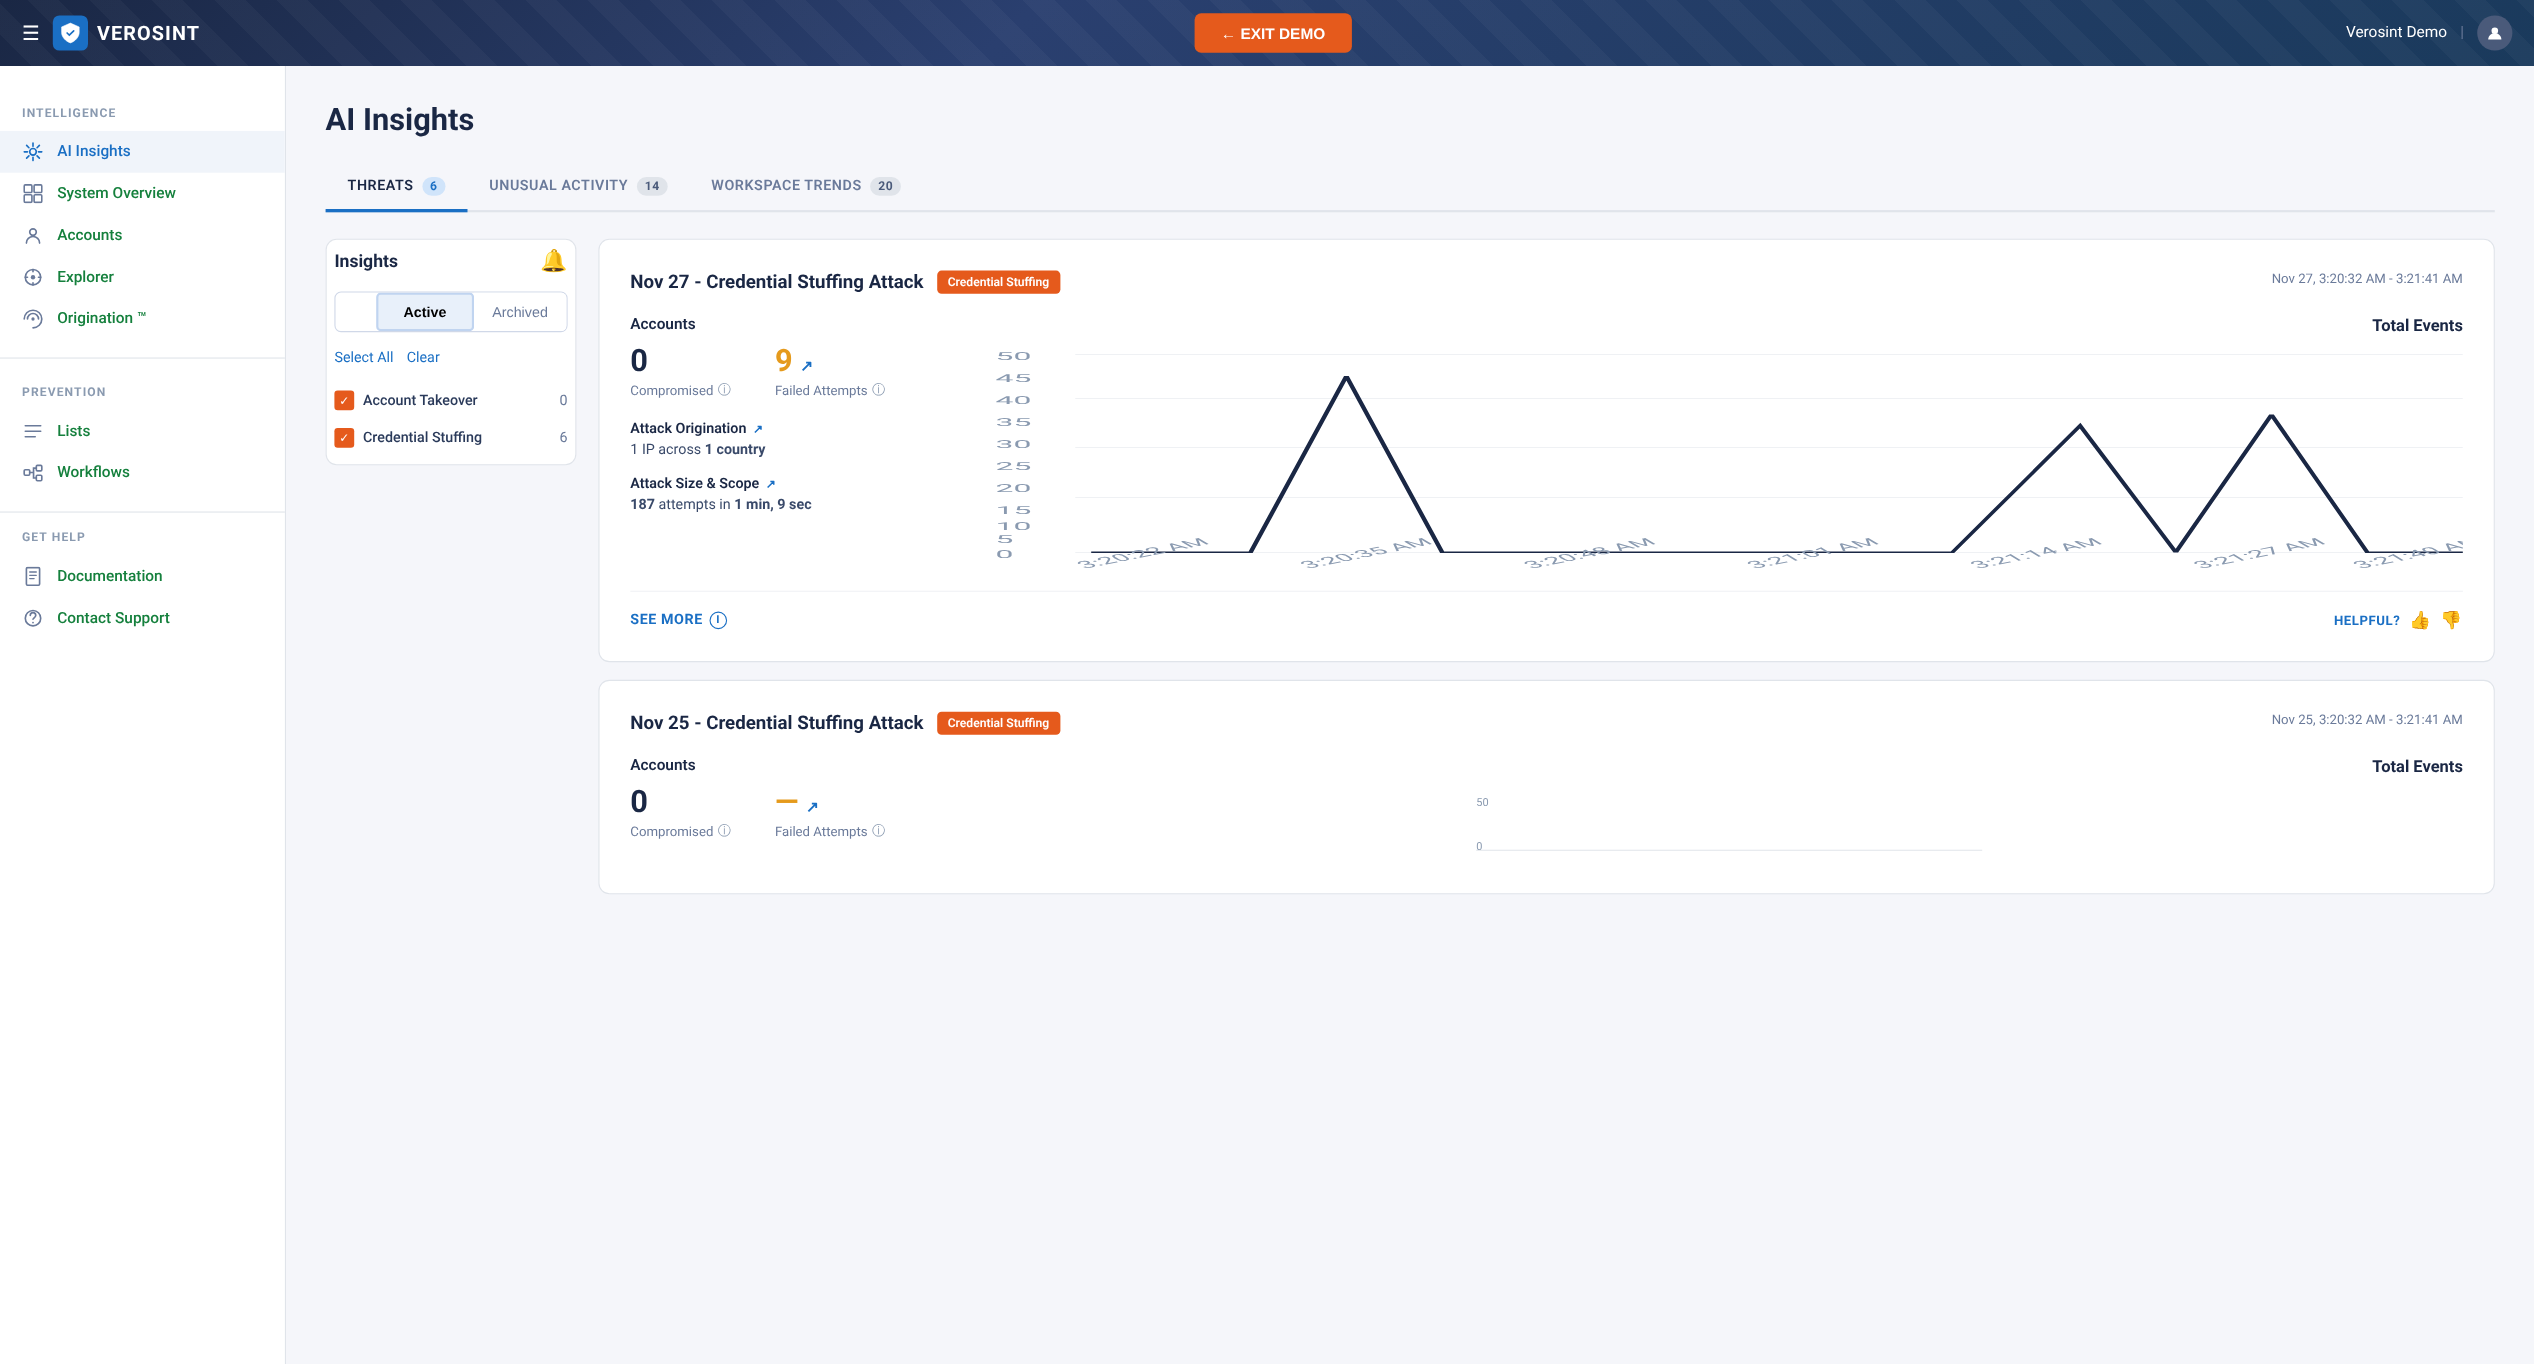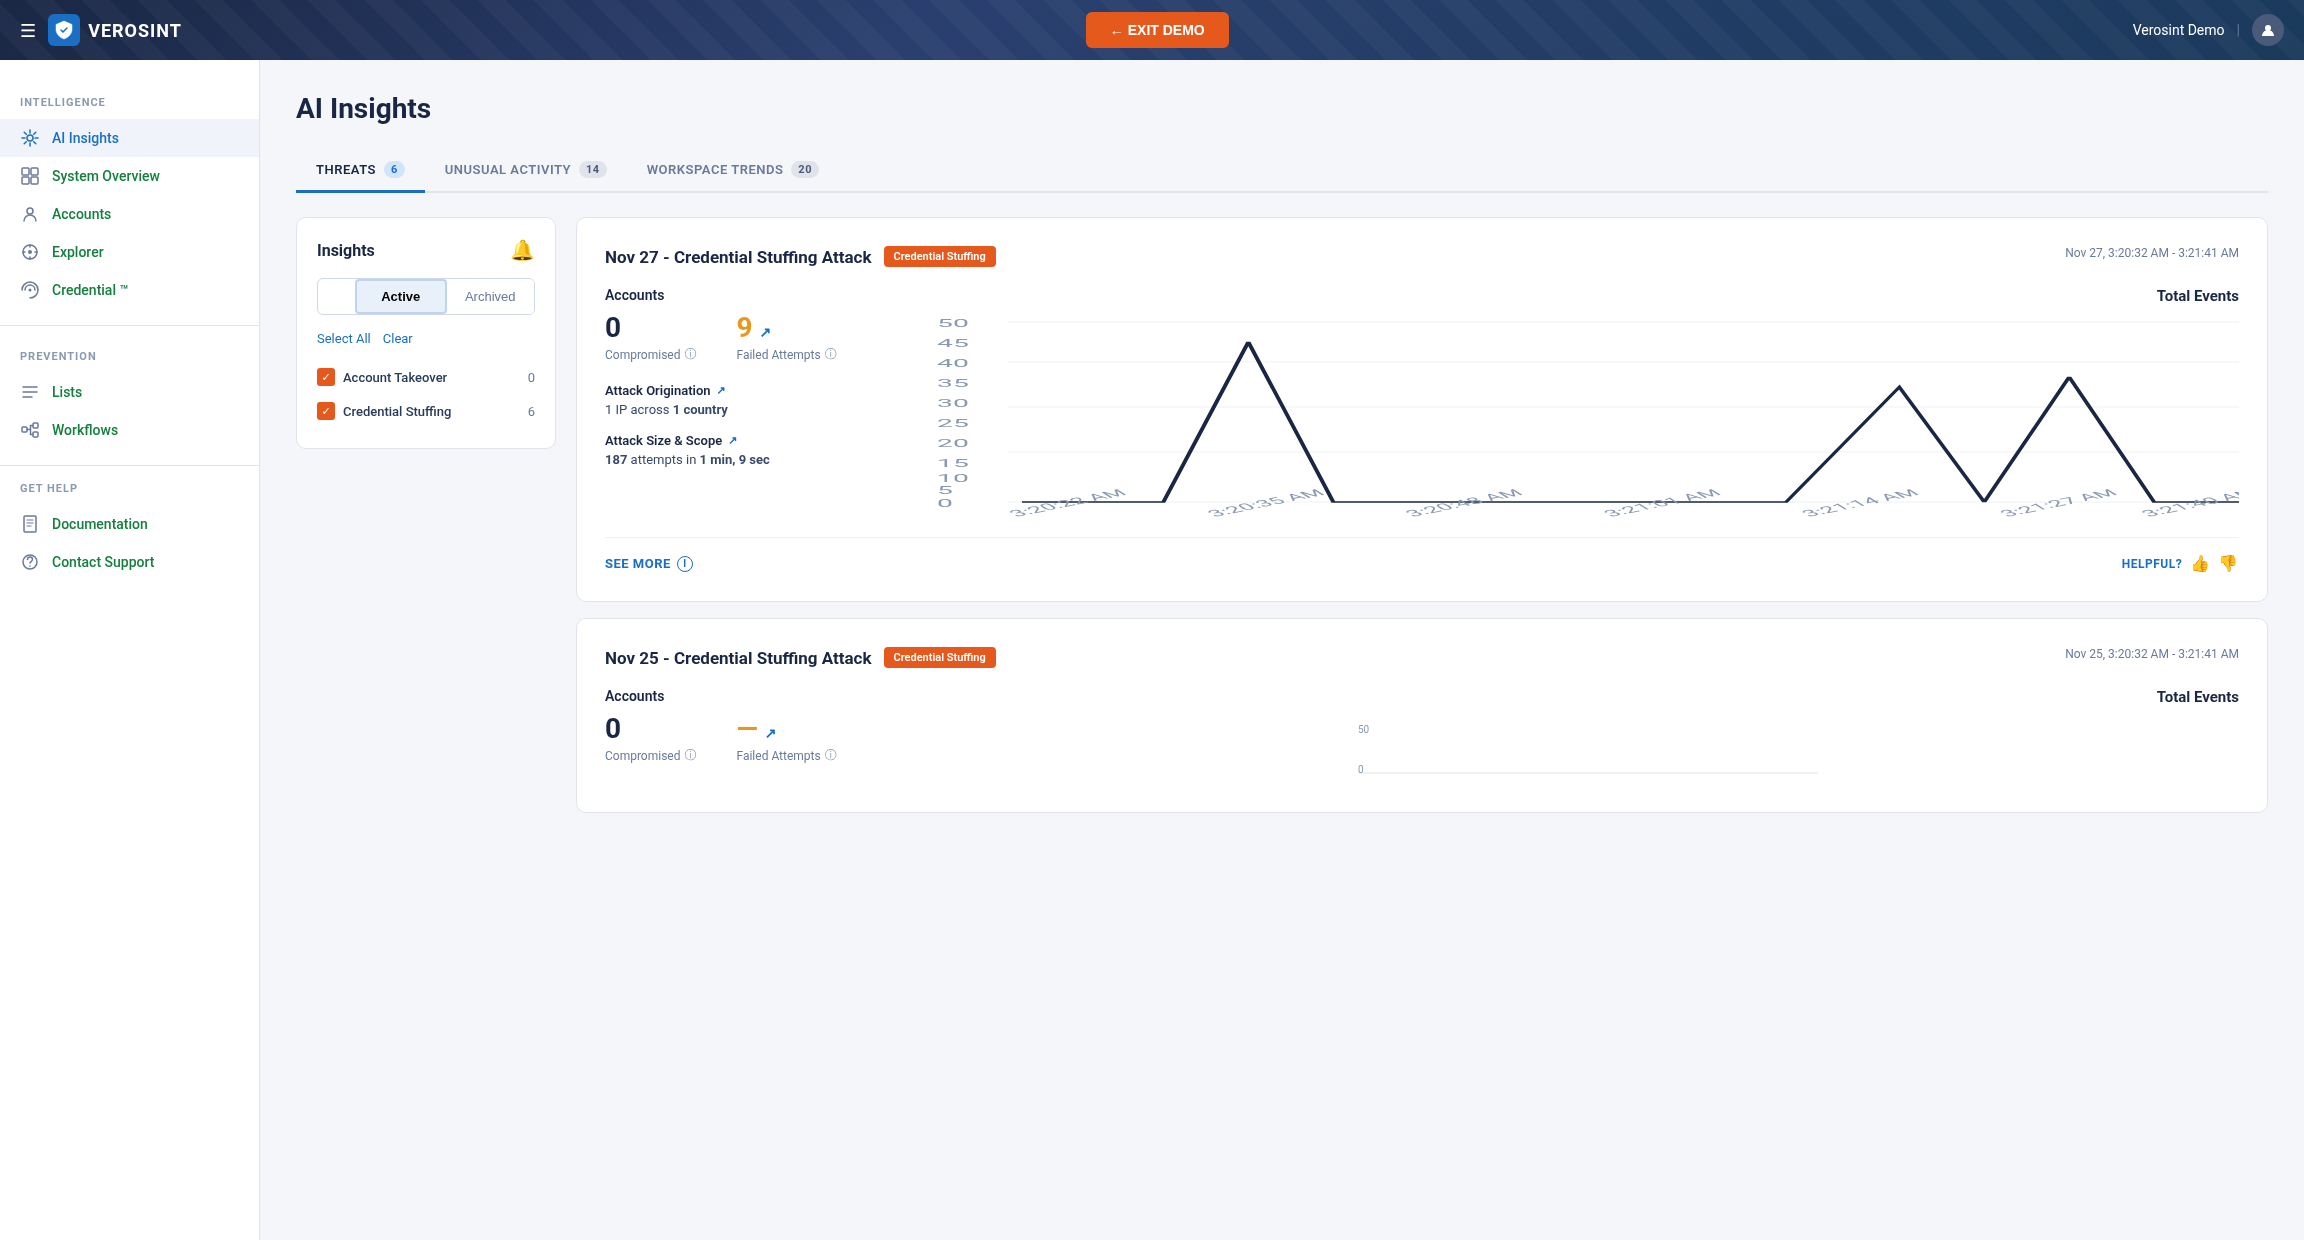--- a/index.html
+++ b/index.html
@@ -134,26 +134,26 @@
       font-size: 11px;
       font-weight: 700;
     }
     .tab.active .tab-badge { background: #d0e4fa; color: #1a6fc4; }
 
     
     .two-col { display: flex; gap: 20px; }
 
     
     .insights-panel {
-      width: 260px;
+      width: 228px;
       flex-shrink: 0;
       background: white;
       border-radius: 10px;
       border: 1px solid #e0e4ea;
-      padding: 20px;
+      padding: 7px;
       height: fit-content;
     }
     .insights-header { display: flex; justify-content: space-between; align-items: center; margin-bottom: 16px; }
     .insights-title { font-size: 16px; font-weight: 700; color: #1a2744; }
     .bell-icon { font-size: 20px; color: #1a6fc4; }
 
     .toggle-group { display: flex; border: 1px solid #d0d8e8; border-radius: 6px; overflow: hidden; margin-bottom: 16px; }
     .toggle-btn {
       flex: 1;
       padding: 8px 0;
@@ -321,21 +321,21 @@
     </div>
 
     <div class="sidebar-item">
       <span class="icon">
         <svg width="18" height="18" viewBox="0 0 18 18" fill="none">
           <path d="M1 9c0-4.4 3.6-8 8-8s8 3.6 8 8-3.6 8-8 8" stroke="#6a7a9a" stroke-width="1.5" stroke-linecap="round"></path>
           <path d="M4 9c0-2.8 2.2-5 5-5s5 2.2 5 5" stroke="#6a7a9a" stroke-width="1.5" stroke-linecap="round"></path>
           <circle cx="9" cy="9" r="1.5" fill="#6a7a9a"></circle>
         </svg>
       </span>
-      <span>Credential ™</span>
+      <span>Origination ™</span>
     </div>
 
     <div class="sidebar-divider"></div>
 
     <div class="sidebar-section-label prevention">PREVENTION</div>
 
     <div class="sidebar-item">
       <span class="icon">
         <svg width="18" height="18" viewBox="0 0 18 18" fill="none">
           <path d="M2 4h14M2 9h14M2 14h9" stroke="#6a7a9a" stroke-width="1.5" stroke-linecap="round"></path>

